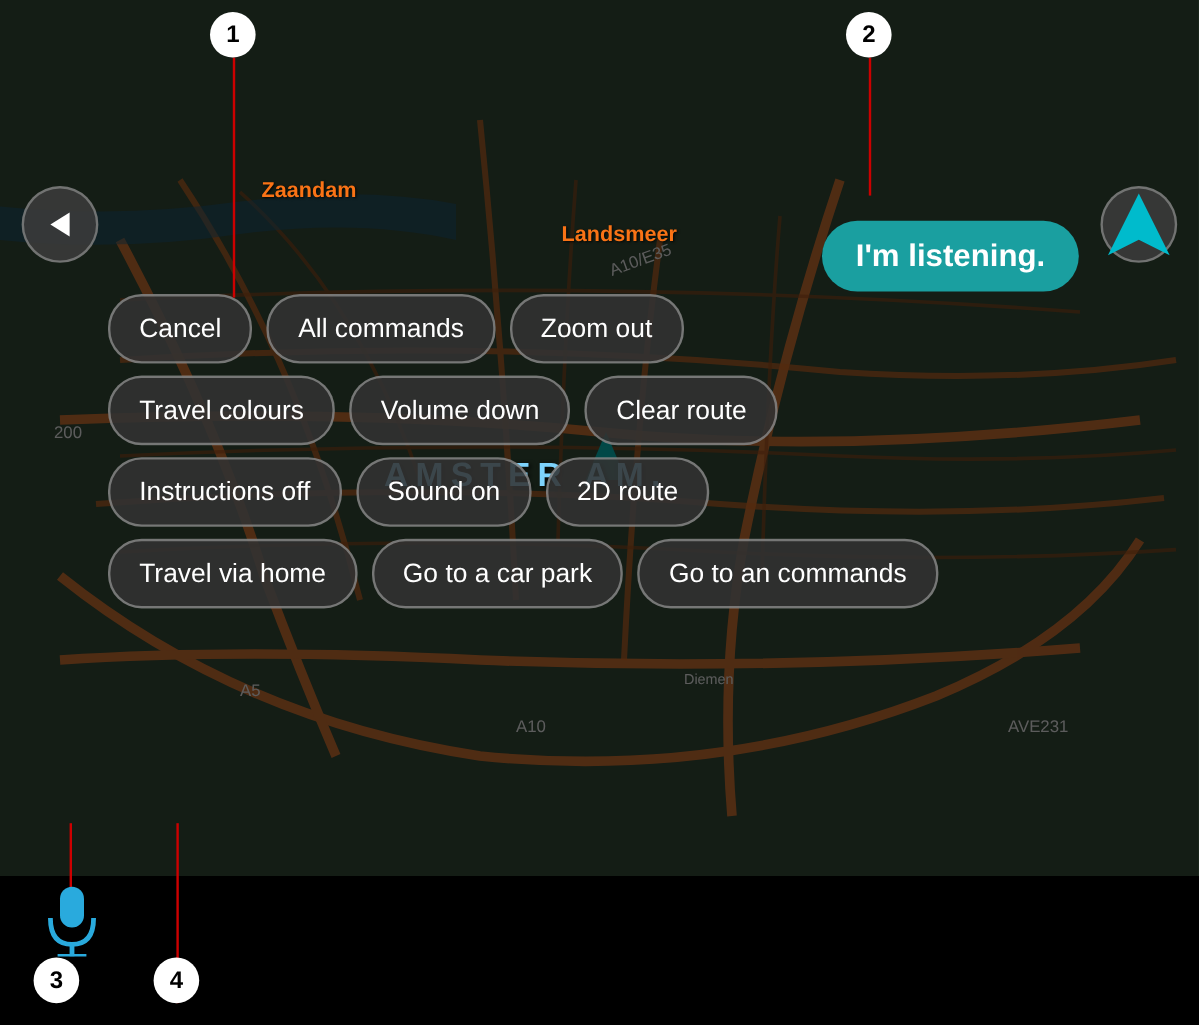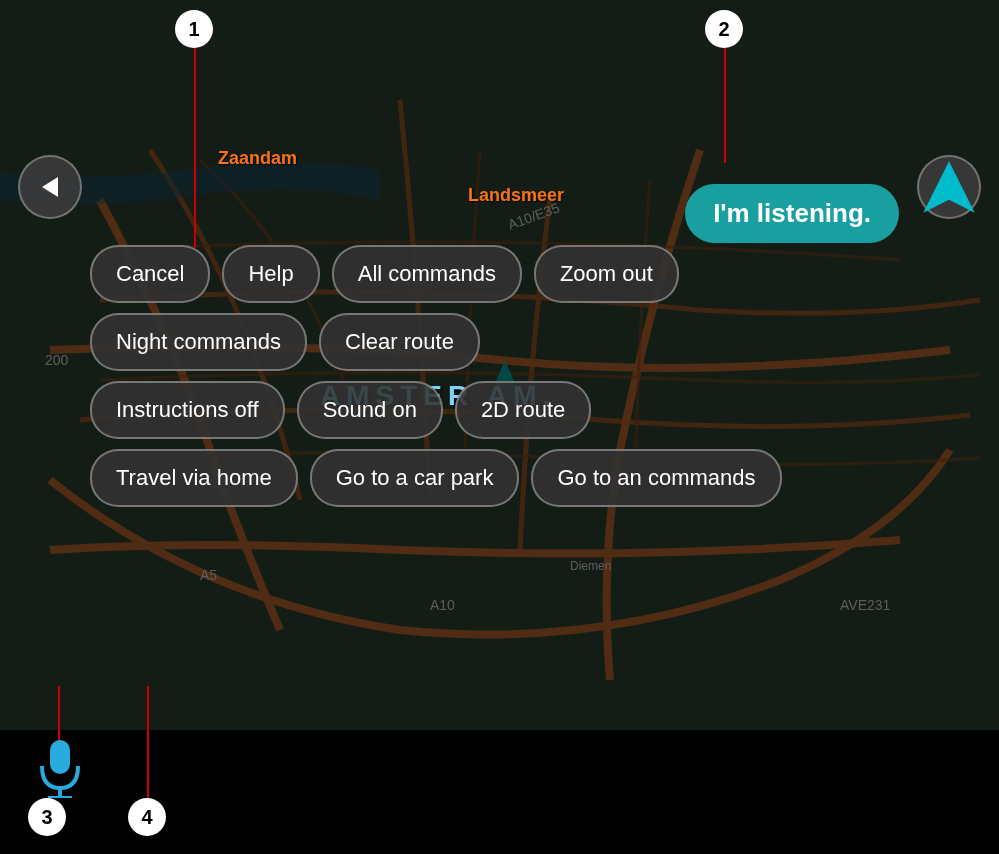--- a/index.html
+++ b/index.html
@@ -313,27 +313,27 @@
     <polygon points="14,2 26,26 14,20 2,26" fill="#00bbcc"></polygon>
   </svg>
 </div>
 
 <div class="listening-bubble">I'm listening.</div>
 
 <div class="commands-container">
 
   <div class="commands-row">
     <button class="cmd-btn">Cancel</button>
-    <button class="cmd-btn">Help</button>
     <button class="cmd-btn">All commands</button>
     <button class="cmd-btn">Zoom out</button>
   </div>
 
   <div class="commands-row">
-    <button class="cmd-btn">Night commands</button>
+    <button class="cmd-btn">Travel colours</button>
+    <button class="cmd-btn">Volume down</button>
     <button class="cmd-btn">Clear route</button>
   </div>
 
   <div class="commands-row">
     <button class="cmd-btn">Instructions off</button>
     <button class="cmd-btn">Sound on</button>
     <button class="cmd-btn">2D route</button>
   </div>
 
   <div class="commands-row">

